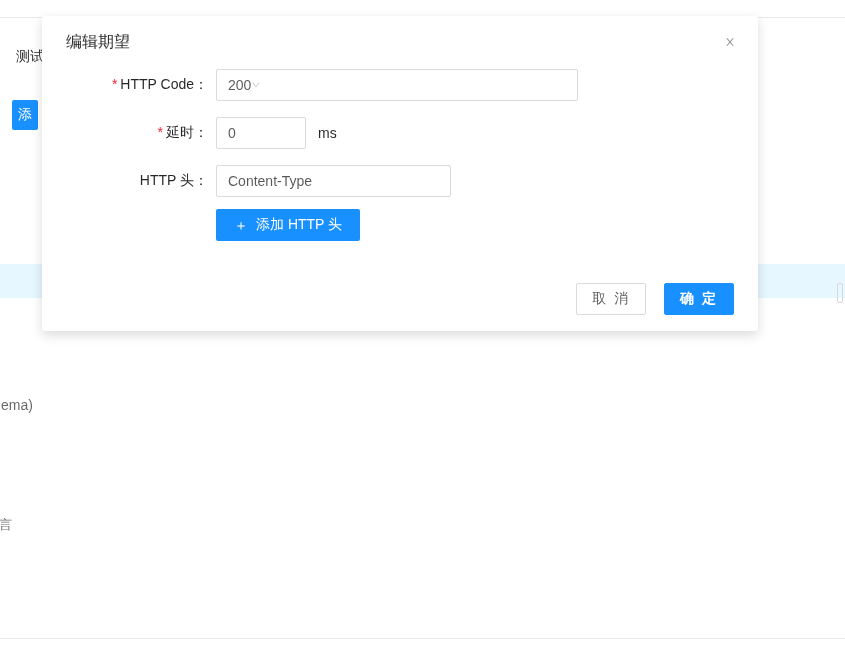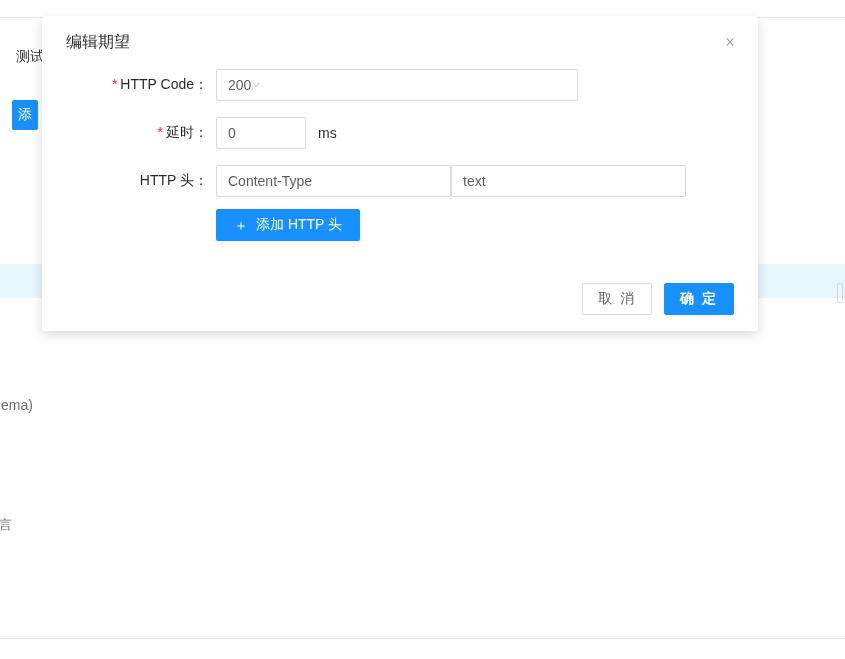--- a/index.html
+++ b/index.html
@@ -260,21 +260,21 @@
   }
   .btn {
     display: inline-flex;
     align-items: center;
     justify-content: center;
     height: 32px;
     padding: 0 15px;
     border-radius: 2px;
     font-size: 14px;
     cursor: pointer;
-    margin-left: 8px;
+    margin-left: 14px;
     border: 1px solid #d9d9d9;
     background: #fff;
     color: rgba(0,0,0,0.65);
     letter-spacing: 2px;
   }
   .btn-primary {
     background: #1890ff;
     border-color: #1890ff;
     color: #fff;
     font-weight: bold;
@@ -333,21 +333,20 @@
       </div>
     </div>
 
     <div class="form-row">
       <div class="form-label">
         <span>HTTP 头</span>：
       </div>
       <div class="form-control">
         <div class="header-row">
           <input class="ant-input" value="Content-Type" style="">
-          <input class="ant-input" value="text" style="">
         </div>
         <button class="add-btn">
           <span class="plus">＋</span>
           <span>添加 HTTP 头</span>
         </button>
       </div>
     </div>
 
 
   </div>

